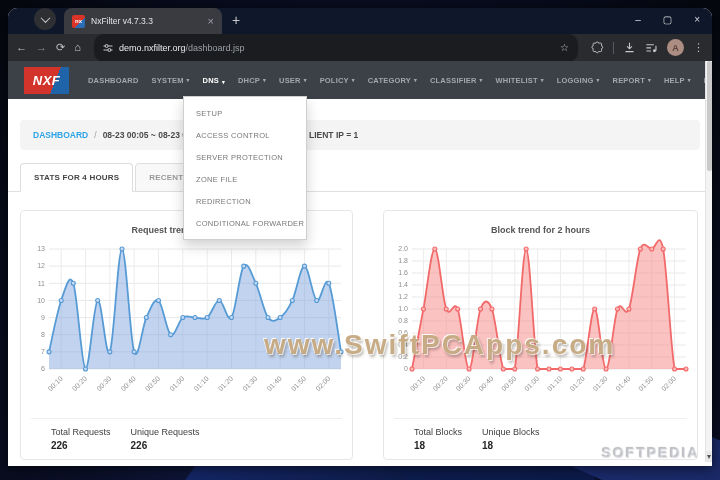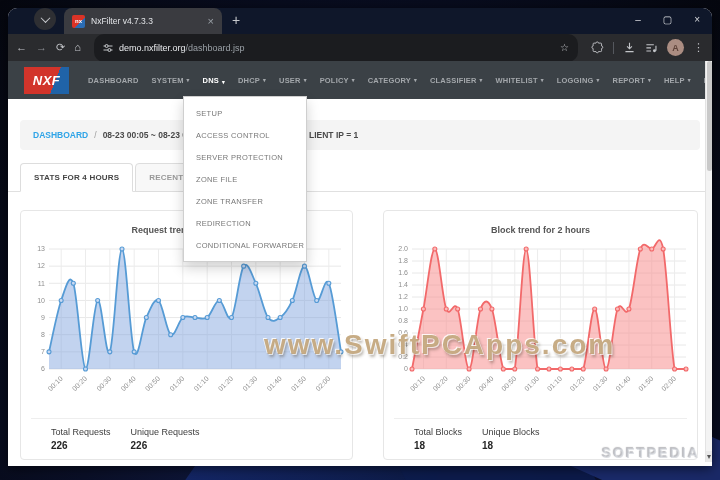--- a/index.html
+++ b/index.html
@@ -376,21 +376,20 @@
               </div>
             </div>
         </div>
       </div>
 
       <div class="dropdown">
           <div class="dd-item">SETUP</div>
           <div class="dd-item">ACCESS CONTROL</div>
           <div class="dd-item">SERVER PROTECTION</div>
           <div class="dd-item">ZONE FILE</div>
-          <div class="dd-item">ZONE TRANSFER</div>
           <div class="dd-item">REDIRECTION</div>
           <div class="dd-item">CONDITIONAL FORWARDER</div>
         </div>
 
       <div class="watermark-center">www.SwiftPCApps.com</div>
       <div class="watermark-corner">SOFTPEDIA</div>
 
       <div class="scrollbar">
         <div class="sb-thumb"></div>
         <div class="sb-arrow"></div>

